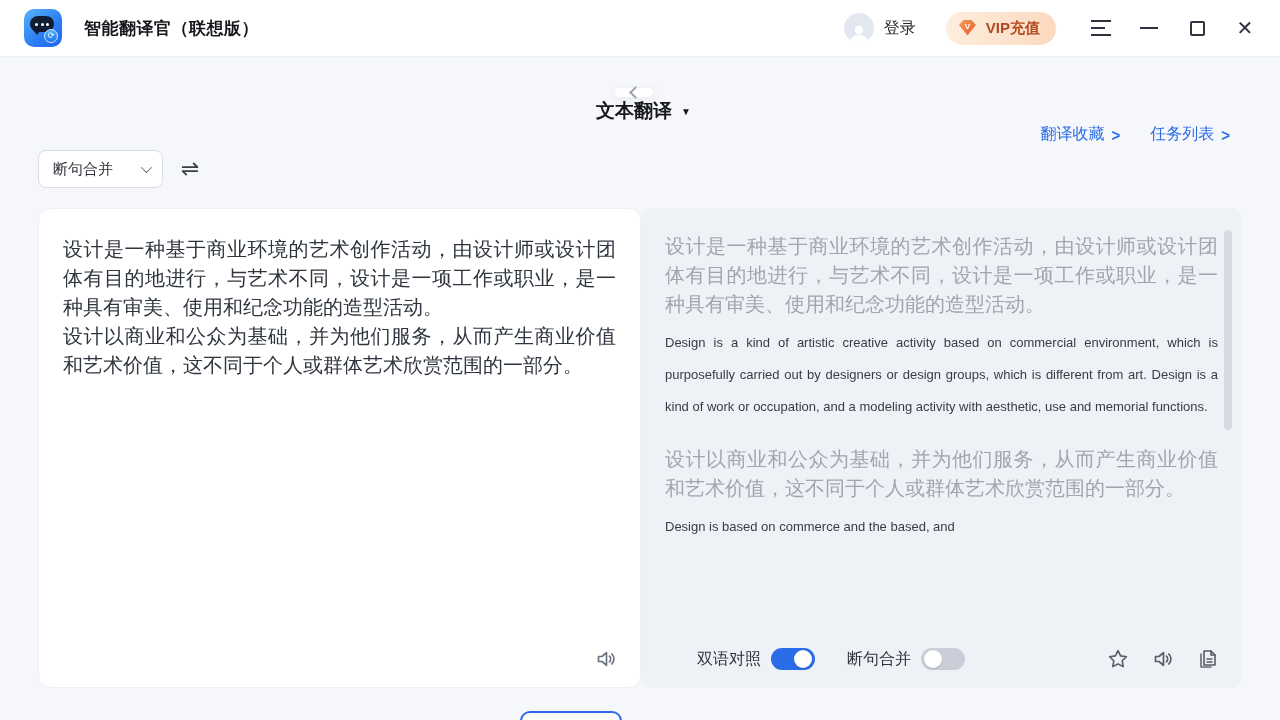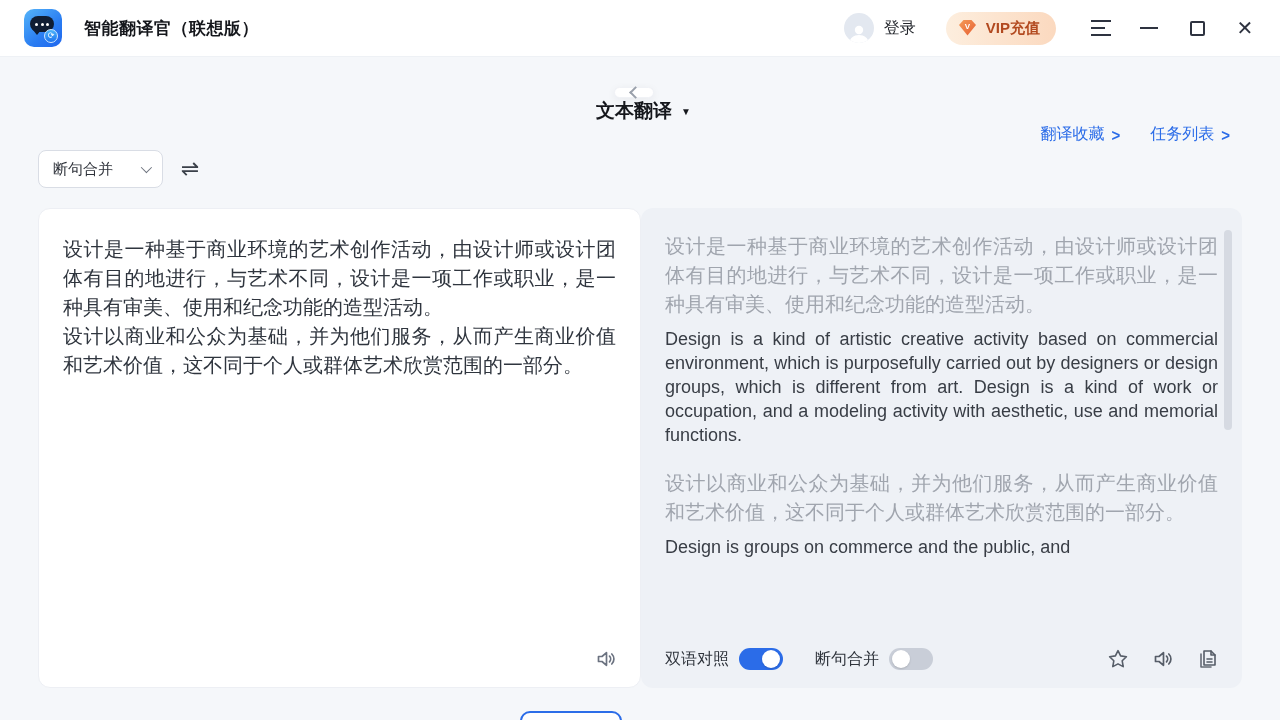--- a/index.html
+++ b/index.html
@@ -78,27 +78,27 @@
   .source-panel { background:#ffffff; border:1px solid #edeff4; }
   .source-text { padding:26px 24px 0 24px; font-size:20px; line-height:29px; color:#2f353e;
                  text-align:justify; }
   .icon-btn { color:#6b7280; cursor:pointer; display:inline-flex; }
   .src-speaker { position:absolute; right:22px; bottom:16px; }
 
   .result-panel { background:#eef1f6; }
   .result-scroll { position:absolute; top:0; left:0; right:16px; bottom:58px; overflow:hidden;
                    padding:24px 8px 0 24px; font-size:20px; line-height:29px; text-align:justify; }
   .result-scroll p.cn { color:#a0a5ae; margin-bottom:8px; }
-  .result-scroll p.en { color:#383d45; font-size:18px; line-height:24px; margin-bottom:22px; }
+  .result-scroll p.en { color:#383d45; font-size:13px; line-height:32px; margin-bottom:22px; }
   .scrollbar-thumb { position:absolute; right:10px; top:22px; width:8px; height:200px;
                      border-radius:4px; background:#d6dae2; cursor:pointer; }
 
   .result-footer { position:absolute; left:0; right:0; bottom:0; height:58px; display:flex;
                    align-items:center; padding:0 22px 0 24px; }
-  .toggle-group { display:flex; align-items:center; }
+  .toggle-group { display:flex; align-items:center;margin-left:32px; }
   .toggle-group + .toggle-group { margin-left:32px; }
   .t-label { font-size:16px; color:#2f343c; }
   .switch { width:44px; height:22px; border-radius:11px; background:#c9ced8; margin-left:10px;
             position:relative; cursor:pointer; transition:background .2s; }
   .switch .knob { position:absolute; top:2px; left:3px; width:18px; height:18px; border-radius:50%;
                   background:#fff; box-shadow:0 1px 2px rgba(0,0,0,.15); }
   .switch.on { background:#2b6ce8; }
   .switch.on .knob { left:23px; }
   .footer-icons { margin-left:auto; display:flex; align-items:center; gap:21px; color:#565d68; }
 
@@ -212,21 +212,21 @@
             <path d="M17.8 7a7 7 0 0 1 0 10"></path>
           </svg>
         </span>
       </section>
 
       <section class="panel result-panel">
         <div class="result-scroll">
           <p class="cn">设计是一种基于商业环境的艺术创作活动，由设计师或设计团体有目的地进行，与艺术不同，设计是一项工作或职业，是一种具有审美、使用和纪念功能的造型活动。</p>
           <p class="en">Design is a kind of artistic creative activity based on commercial environment, which is purposefully carried out by designers or design groups, which is different from art. Design is a kind of work or occupation, and a modeling activity with aesthetic, use and memorial functions.</p>
           <p class="cn">设计以商业和公众为基础，并为他们服务，从而产生商业价值和艺术价值，这不同于个人或群体艺术欣赏范围的一部分。</p>
-          <p class="en">Design is groups on commerce and the public, and</p>
+          <p class="en">Design is based on commerce and the based, and</p>
         </div>
         <div class="scrollbar-thumb"></div>
 
         <div class="result-footer">
           <div class="toggle-group">
             <span class="t-label">双语对照</span>
             <span class="switch on">
                 <span class="knob"></span>
               </span>
           </div>

